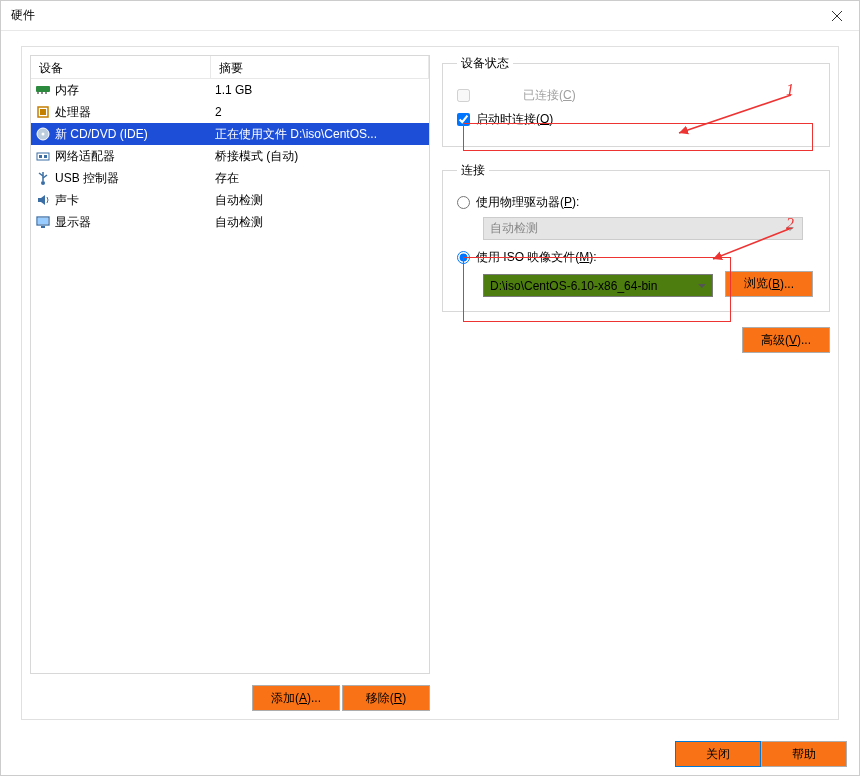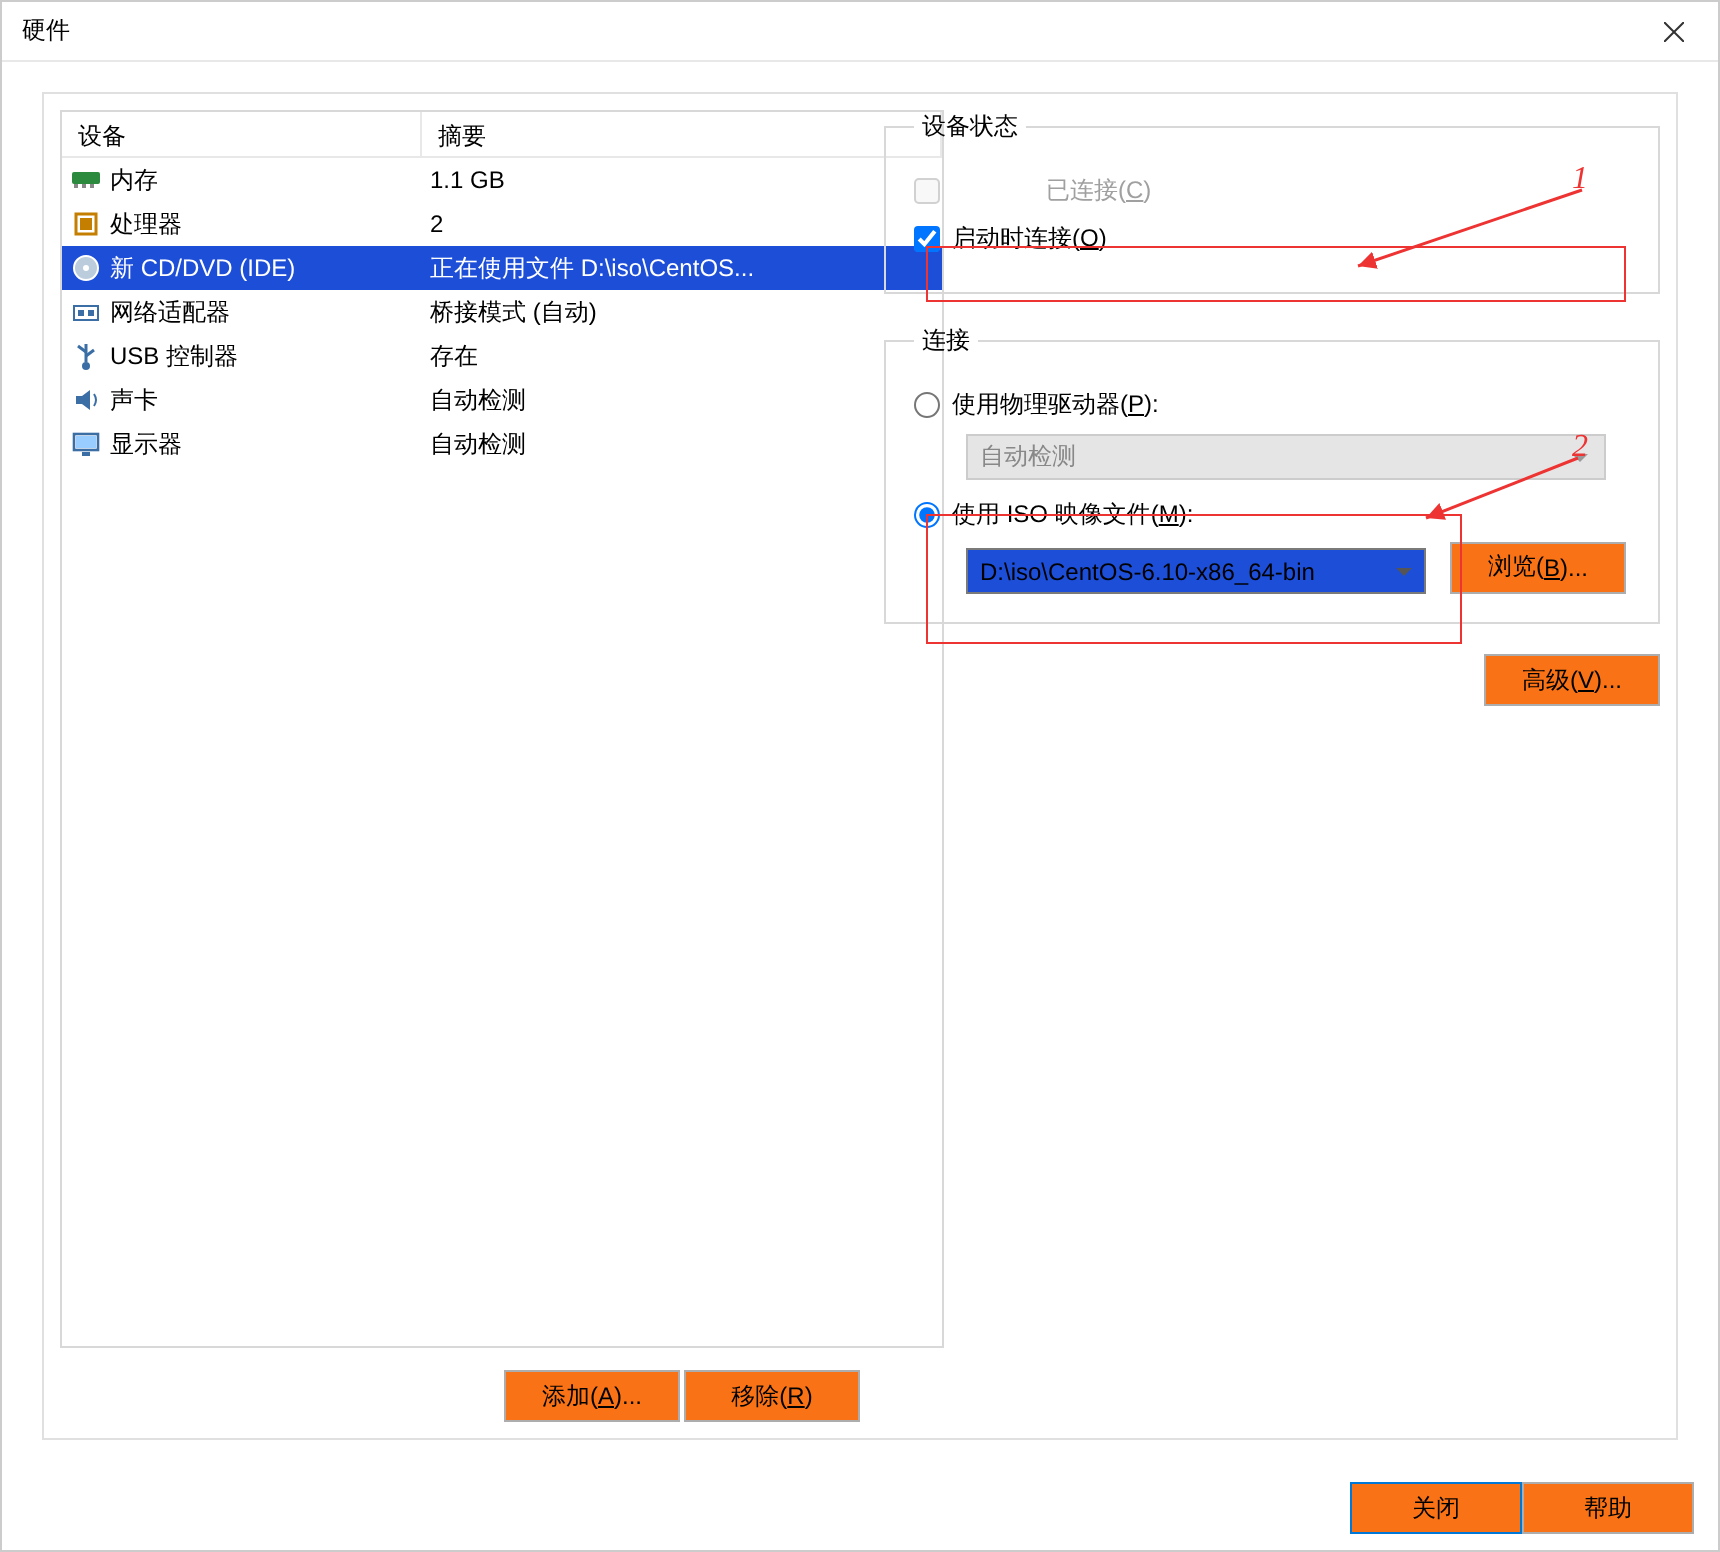--- a/index.html
+++ b/index.html
@@ -9,21 +9,21 @@
 
 .titlebar { height: 30px; display: flex; align-items: center; padding: 0 0 0 10px; border-bottom: 1px solid #e8e8e8; }
 .titlebar .title { flex: 1; }
 .titlebar .close { width: 45px; height: 30px; display: flex; align-items: center; justify-content: center; cursor: pointer; }
 .titlebar .close svg { width: 10px; height: 10px; }
 
 .content { position: absolute; top: 35px; left: 10px; right: 10px; bottom: 45px; }
 
 .inner-panel { position: absolute; top: 10px; left: 10px; right: 10px; bottom: 10px; border: 1px solid #e0e0e0; background: #fff; }
 
-.left-list { position: absolute; top: 8px; left: 8px; width: 442px; bottom: 45px; border: 1px solid #d8d8d8; background: #fff; }
+.left-list { position: absolute; top: 8px; left: 8px; width: 400px; bottom: 45px; border: 1px solid #d8d8d8; background: #fff; }
 .list-header { display: flex; height: 23px; border-bottom: 1px solid #e8e8e8; background: #fff; }
 .list-header > div { padding: 4px 8px; border-right: 1px solid #e8e8e8; }
 .col-device { width: 180px; }
 .col-summary { flex: 1; }
 
 .list-body { }
 .list-row { display: flex; height: 22px; align-items: center; }
 .list-row.selected { background: #1d4ed8; color: #fff; }
 .list-row .icon { width: 20px; display: flex; align-items: center; justify-content: center; margin-left: 2px; }
 .list-row .device { width: 158px; padding-left: 2px; white-space: nowrap; overflow: hidden; }
@@ -37,21 +37,21 @@
 fieldset { border: 1px solid #d8d8d8; margin: 0 0 15px 0; padding: 10px 14px 14px 14px; }
 fieldset legend { padding: 0 4px; }
 
 .chk-row, .rad-row { display: flex; align-items: center; height: 22px; margin: 2px 0; }
 .chk-row input, .rad-row input { margin: 0 6px 0 0; }
 .disabled { color: #a0a0a0; gap: 47px; }
 
 .select-like { width: 320px; height: 23px; background: #e5e5e5; border: 1px solid #ccc; margin: 4px 0 6px 26px; display: flex; align-items: center; padding: 0 6px; color: #888; position: relative; }
 .select-like::after { content: ""; position: absolute; right: 8px; top: 50%; margin-top: -2px; border: 4px solid transparent; border-top-color: #999; }
 
-.combo { width: 230px; height: 23px; border: 1px solid #7a7a7a; margin: 4px 0 0 26px; padding: 0 18px 0 6px; display: inline-flex; align-items: center; position: relative; background: #1d4ed8; }
+.combo { width: 230px; height: 23px; border: 1px solid #7a7a7a; margin: 4px 0 0 26px; padding: 0 18px 0 6px; display: inline-flex; align-items: center; position: relative; background: #4d7c0f; }
 .combo::after { content: ""; position: absolute; right: 6px; top: 50%; margin-top: -2px; border: 4px solid transparent; border-top-color: #555; }
 
 .browse-row { display: flex; align-items: center; gap: 12px; }
 
 .advanced-row { text-align: right; margin-top: 6px; }
 
 .footer { position: absolute; bottom: 8px; right: 12px; display: flex; }
 .footer .btn { min-width: 86px; }
 
 .u { text-decoration: underline; }

